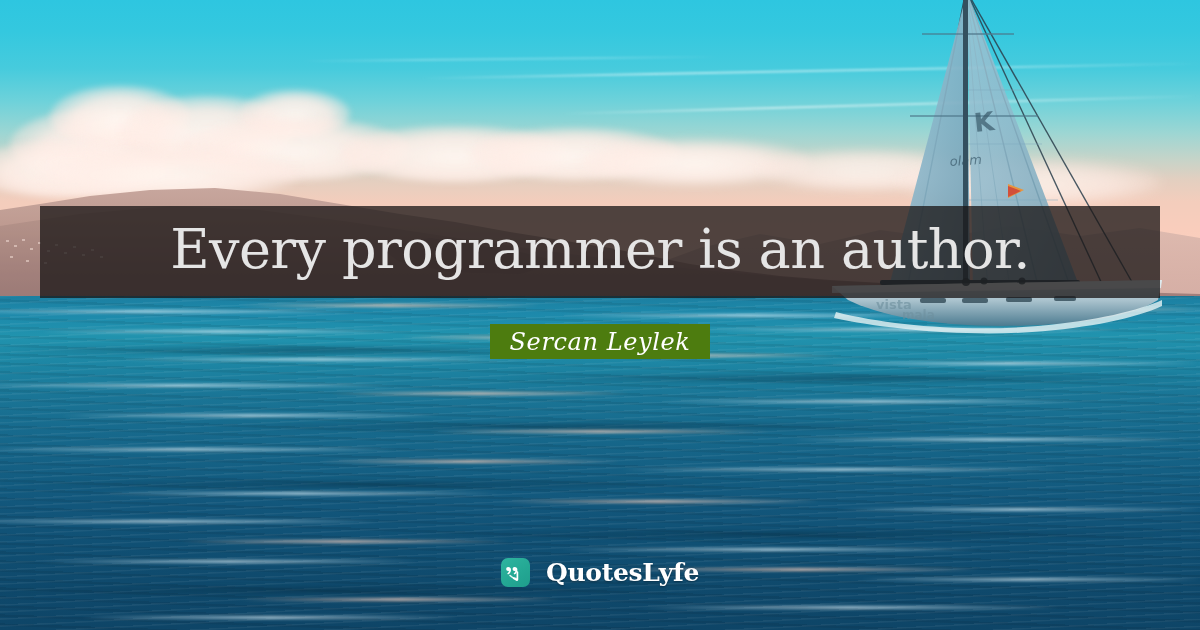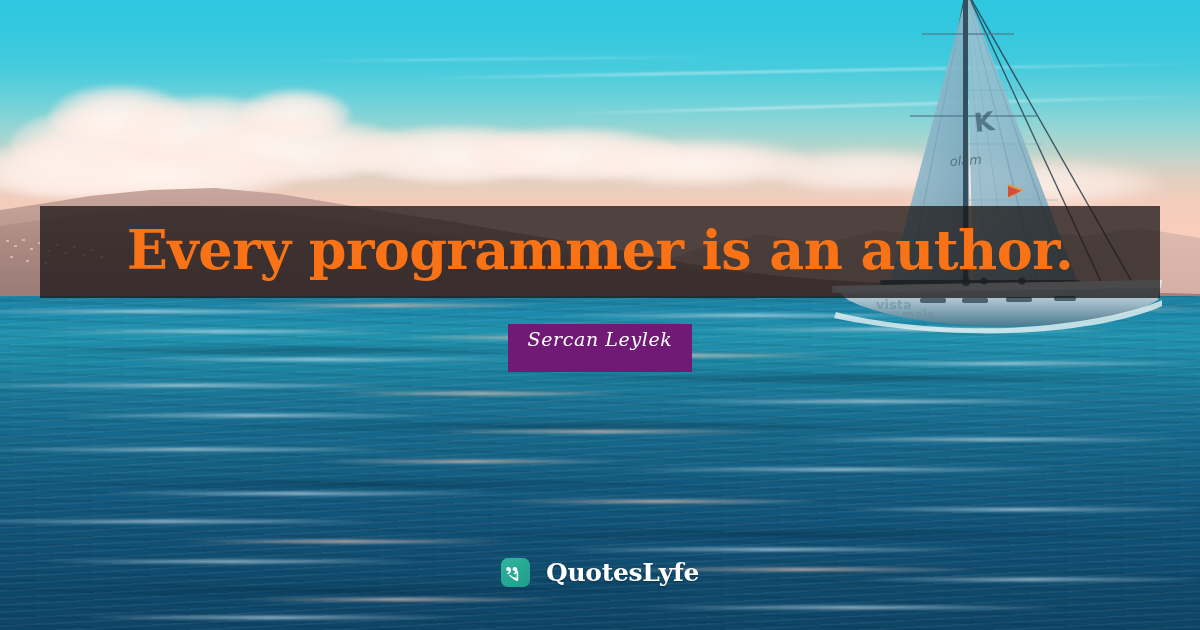--- a/index.html
+++ b/index.html
@@ -125,44 +125,44 @@
   
   .quote-bar {
     position:absolute;
     left:40px; top:206px; width:1120px; height:92px;
     background:rgba(26,22,22,.76);
     display:flex; align-items:center;
   }
   .quote-text {
     width:100%;
     text-align:center;
-    color:#f97316;
+    color:#e5e5e5;
     font-family:"DejaVu Serif", "Liberation Serif", serif;
-    font-weight:700;
+    font-weight:400;
     font-size:54px;
     line-height:1;
     letter-spacing:-.6px;
     white-space:nowrap;
     padding-bottom:4px;
   }
 
   
   .author-wrap {
     position:absolute; left:0; top:324px; width:1200px;
     display:flex; justify-content:center;
   }
   .author-badge {
-    background:#701a75;
+    background:#4d7c0f;
     color:#ffffff;
     font-family:"DejaVu Serif", "Liberation Serif", serif;
     font-style:italic;
-    font-size:19px;
+    font-size:24px;
     font-weight:400;
     letter-spacing:.6px;
-    padding:4px 20px 21px 20px;
+    padding:4px 20px 2px 20px;
     line-height:1.2;
     white-space:nowrap;
   }
 
   
   .logo-wrap {
     position:absolute; left:0; top:558px; width:1200px;
     display:flex; justify-content:center; align-items:center; gap:16px;
   }
   .logo-mark {

